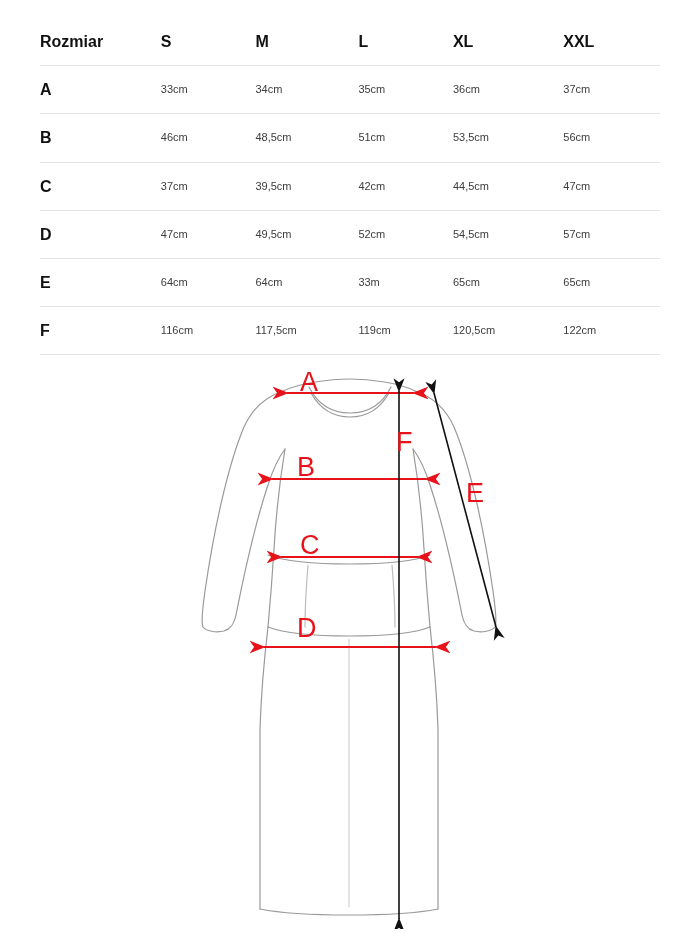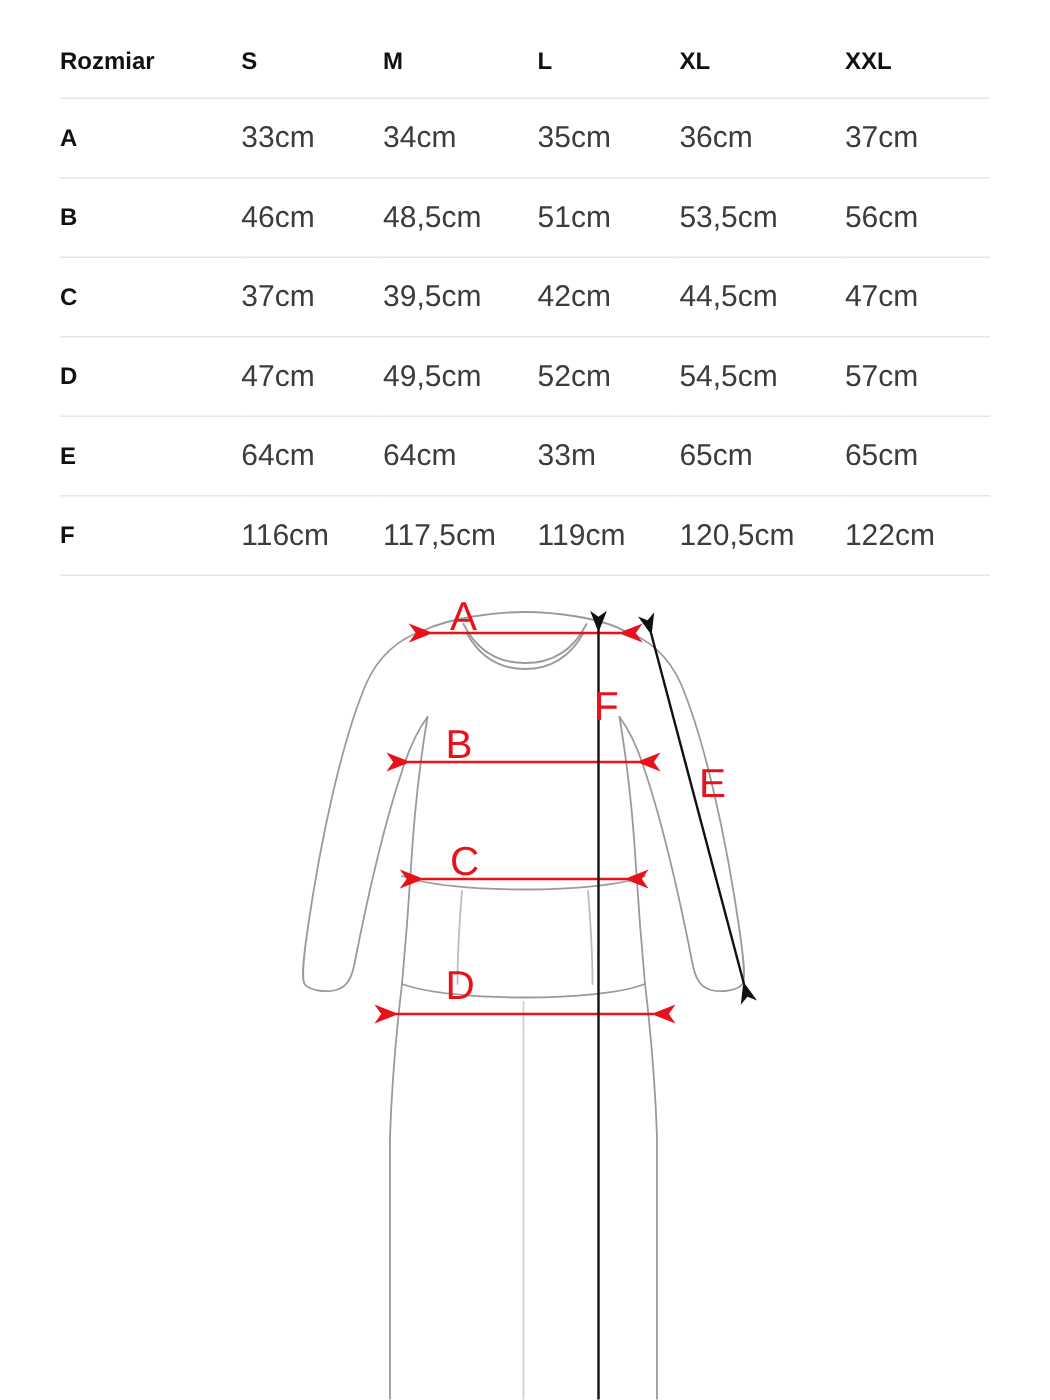--- a/index.html
+++ b/index.html
@@ -28,21 +28,21 @@
     padding-top: 14px;
   }
   table.size-table {
     width: 100%;
     border-collapse: collapse;
     table-layout: fixed;
   }
   table.size-table th,
   table.size-table td {
     text-align: left;
-    font-size: 20px;
+    font-size: 11px;
     padding: 14px 0 14px 0;
     border-bottom: 1px solid #e6e6e6;
     vertical-align: middle;
     line-height: 1.2;
   }
   table.size-table thead th {
     font-weight: bold;
     font-size: 16px;
     color: #111;
     padding-top: 18px;

